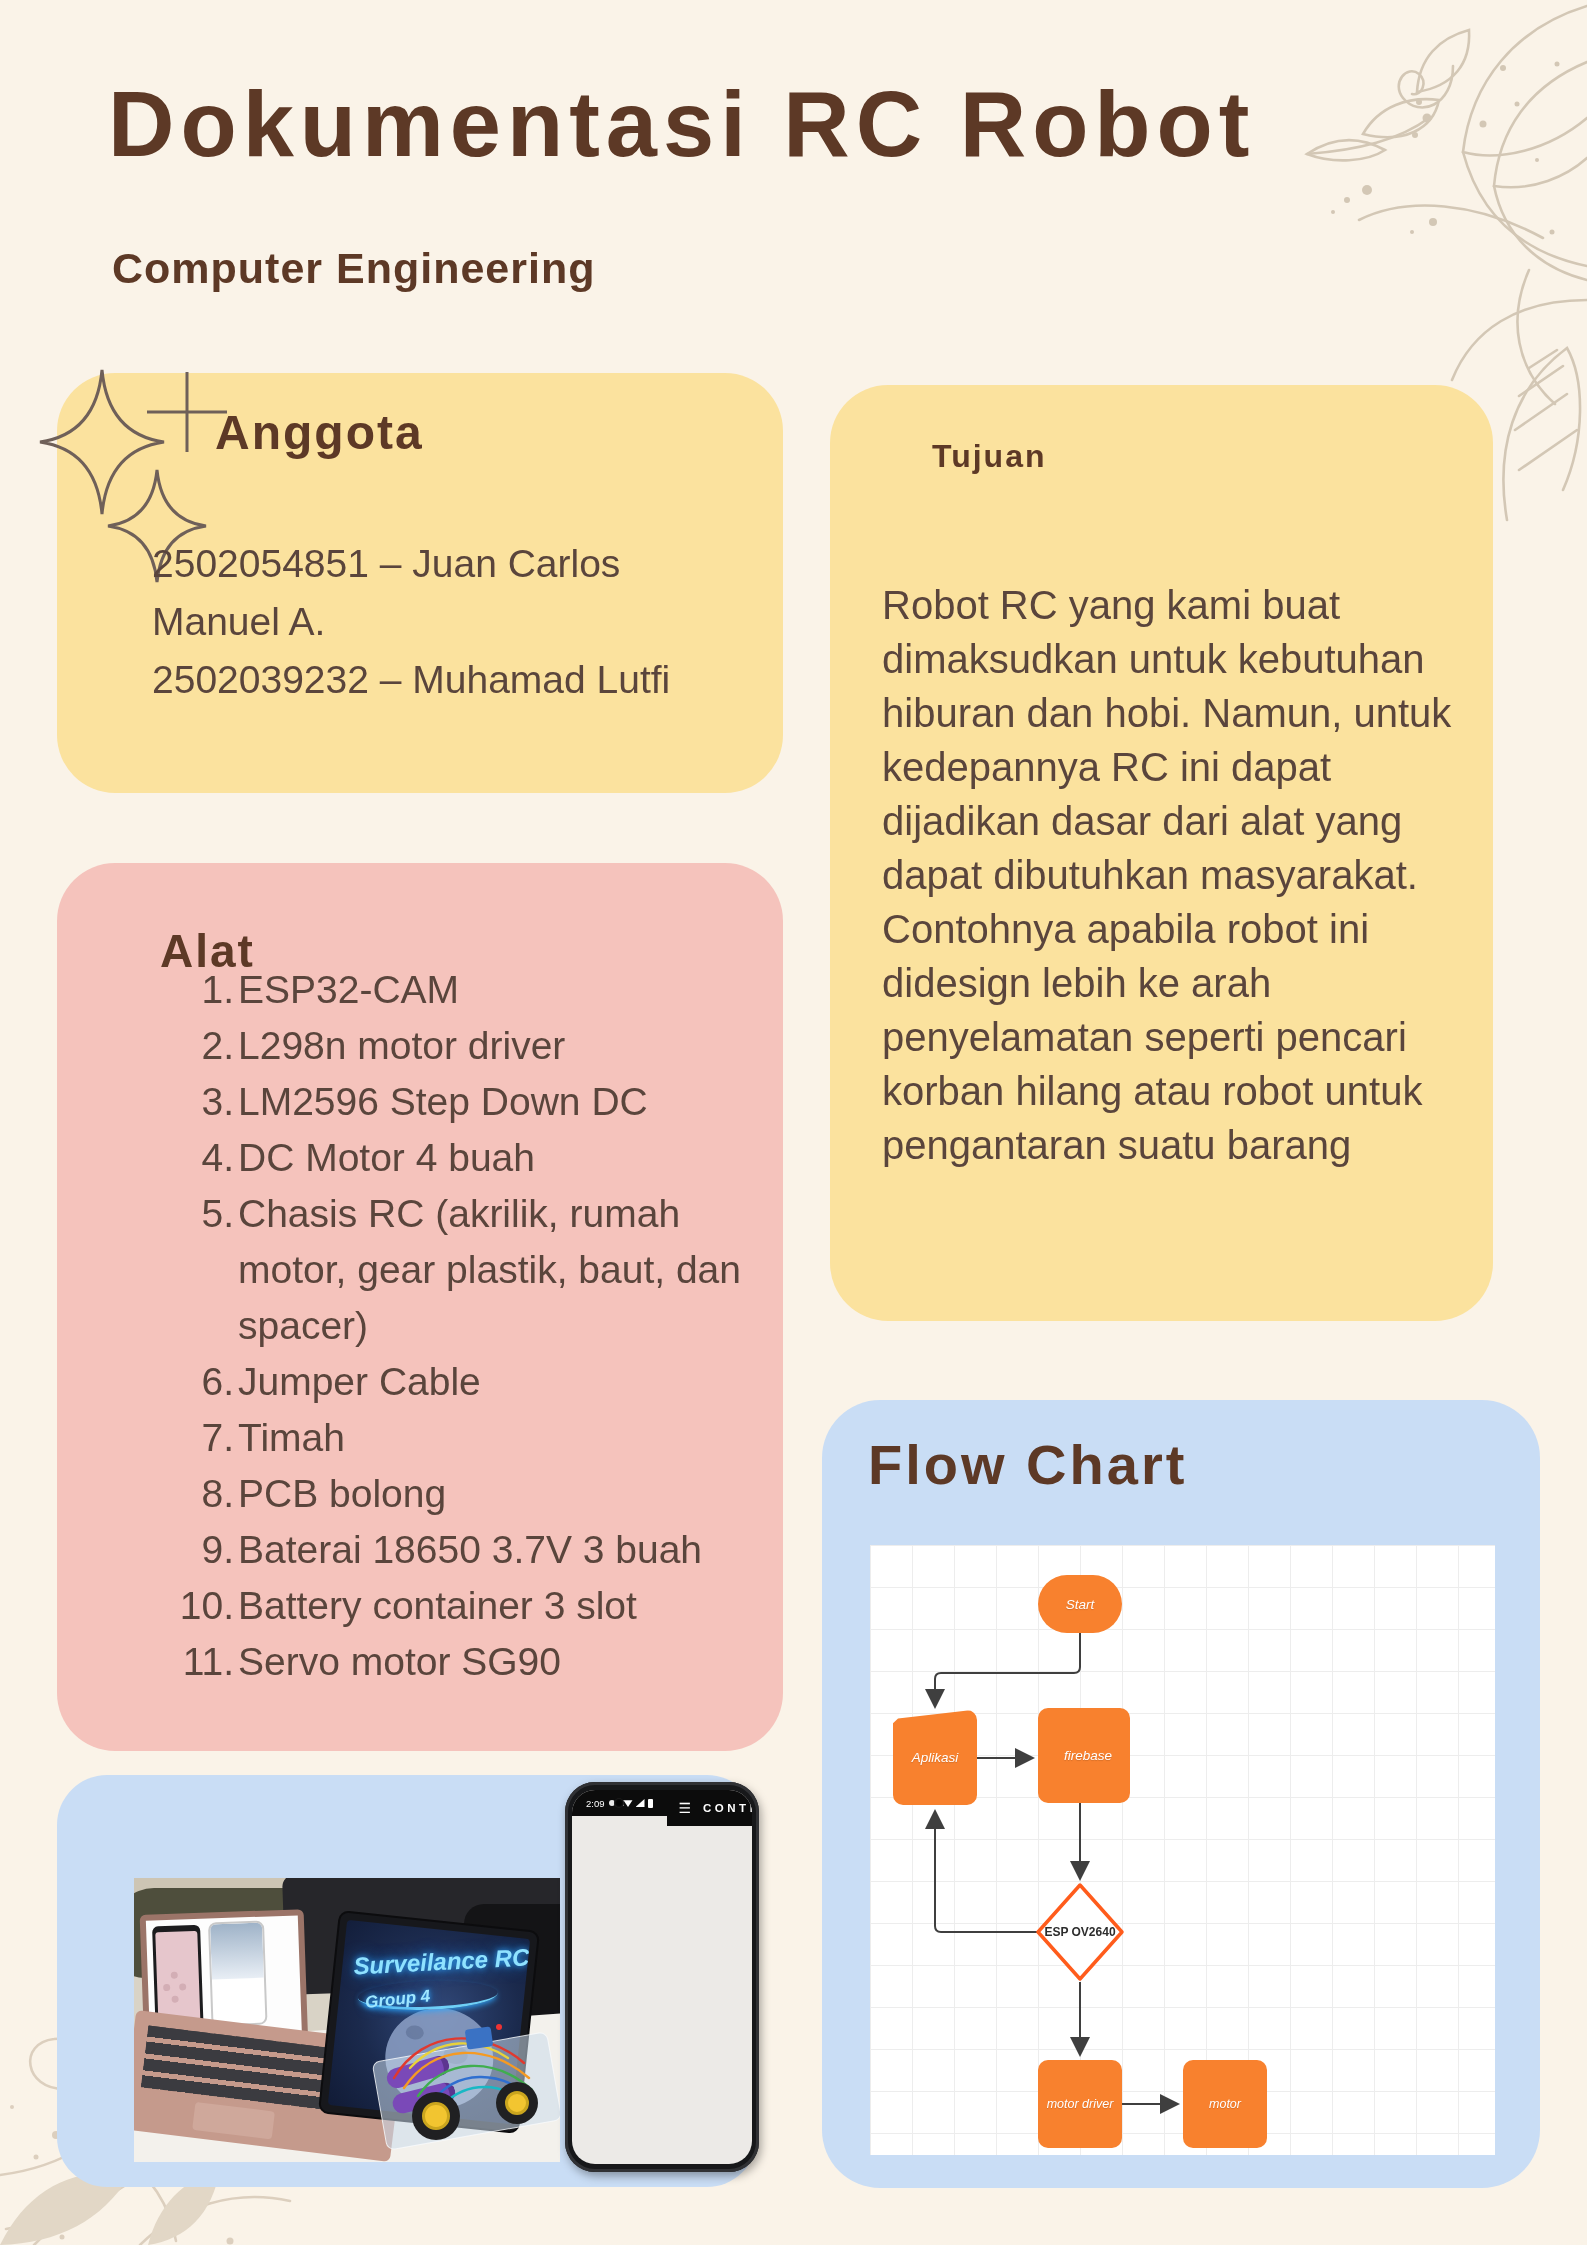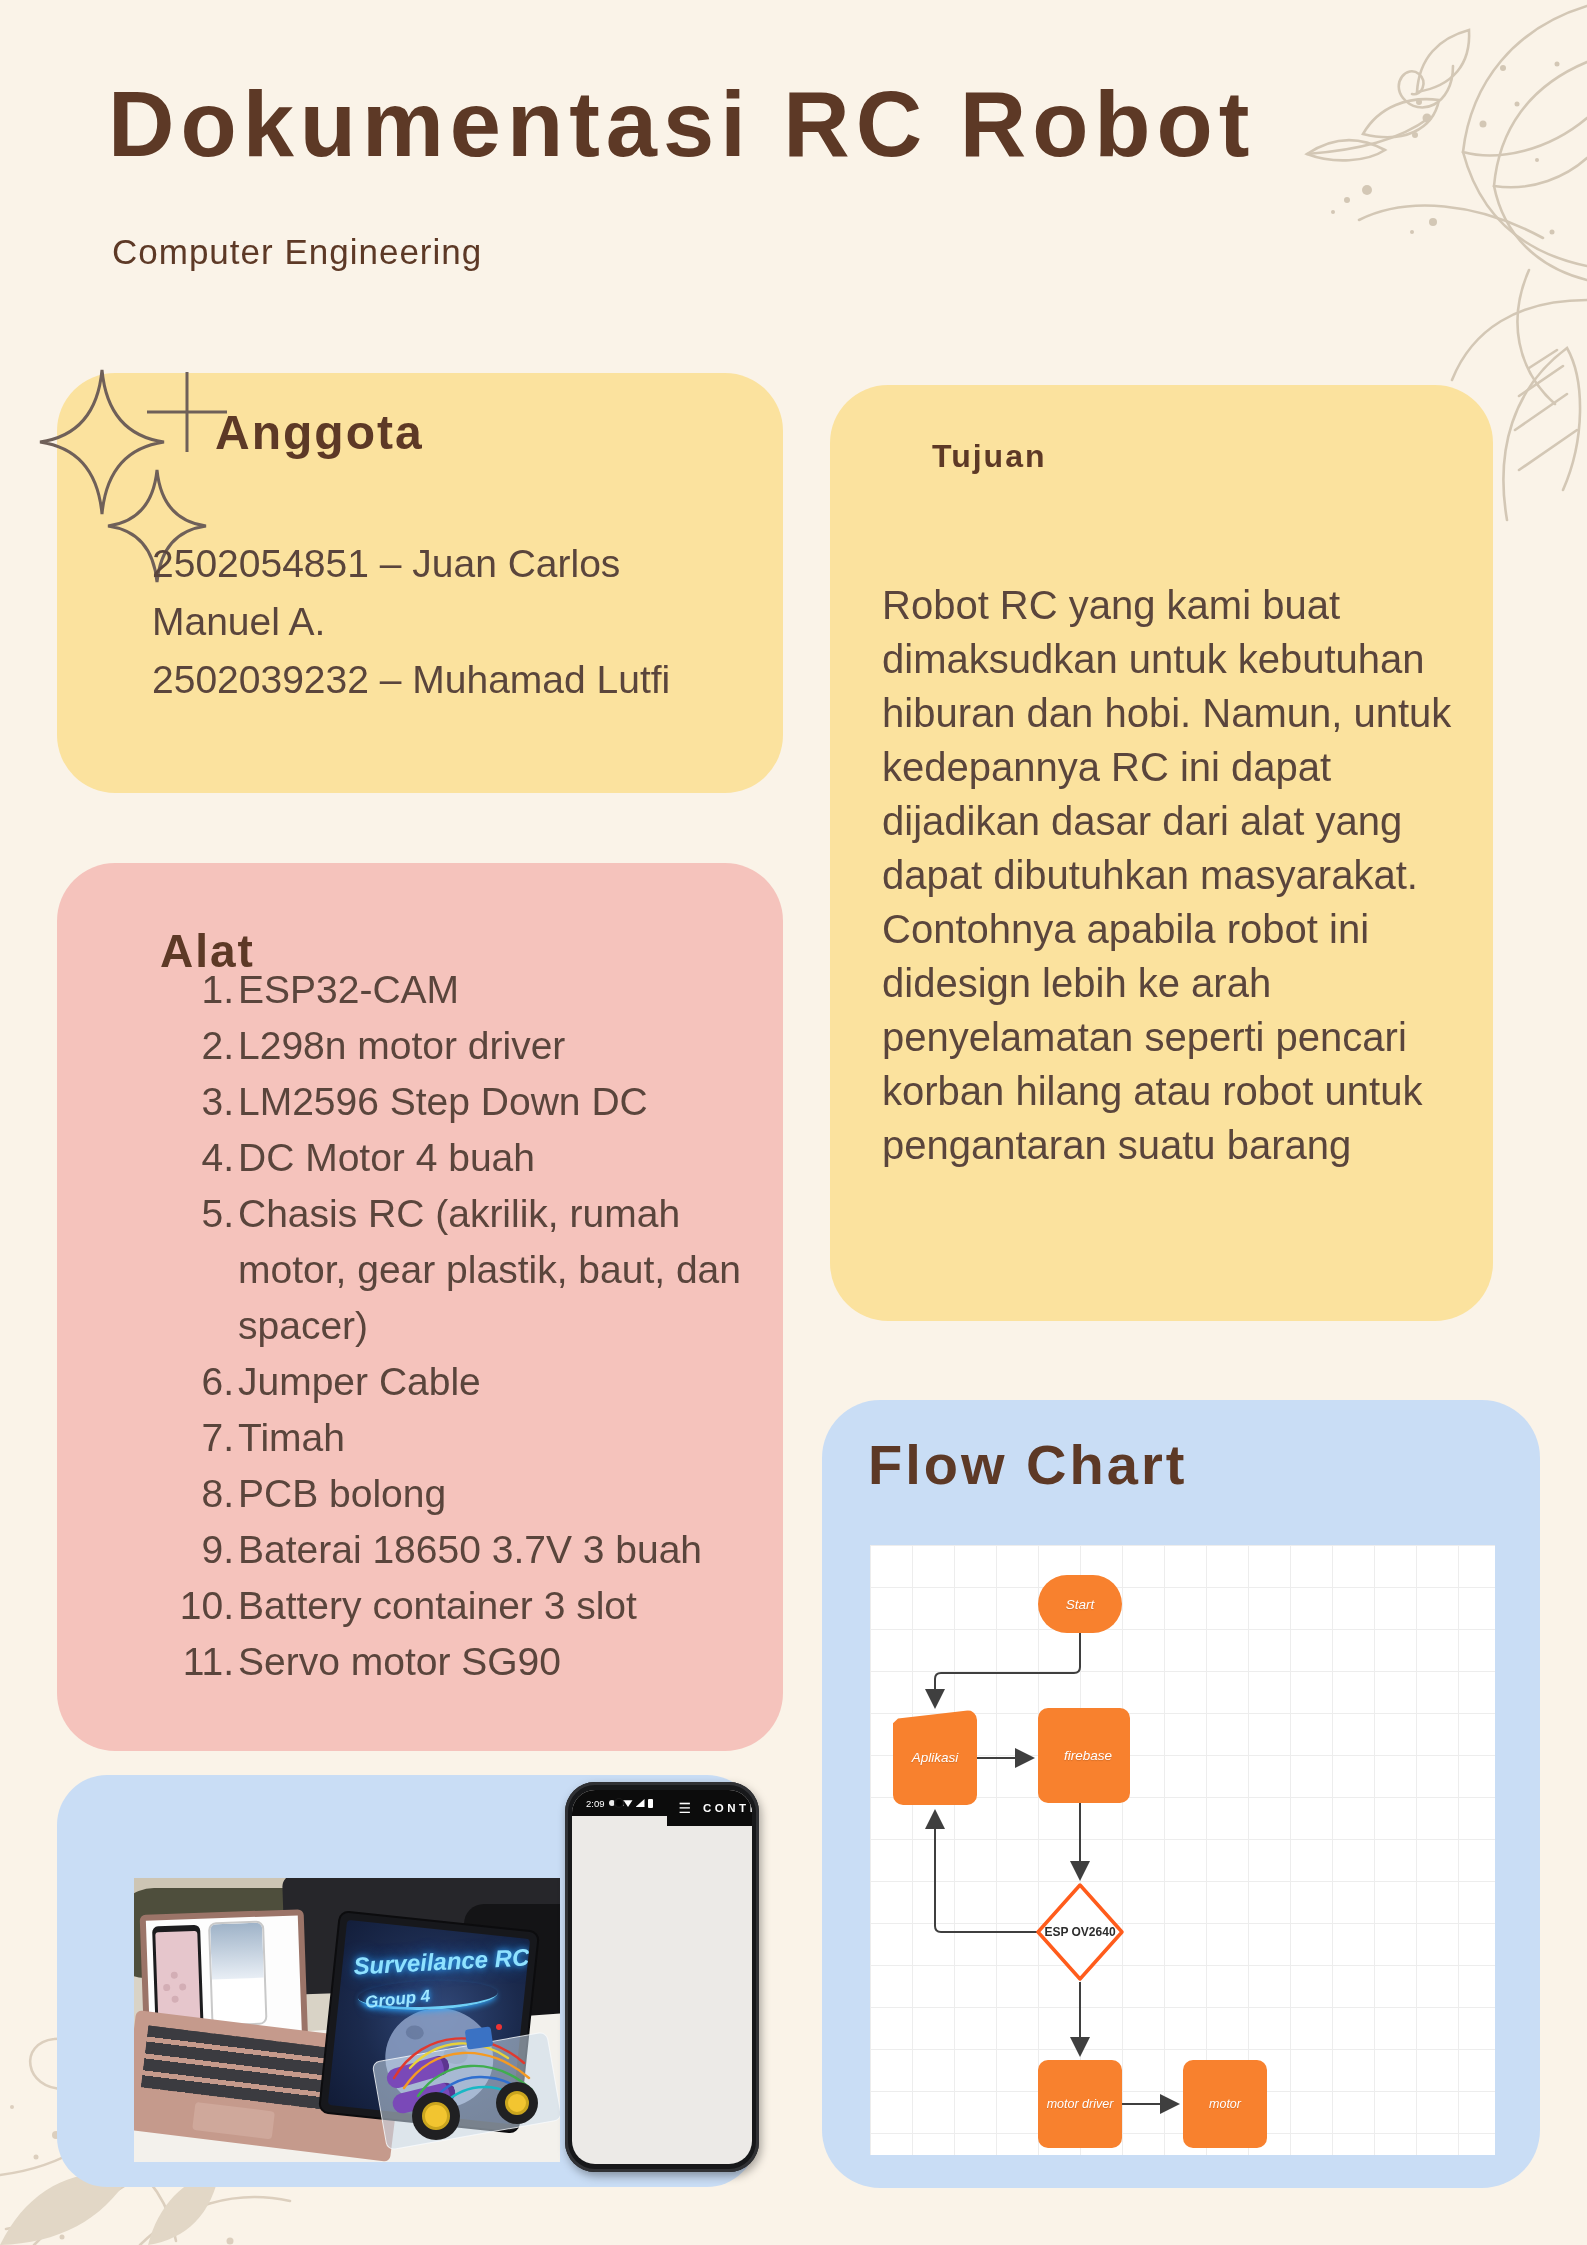--- a/index.html
+++ b/index.html
@@ -6,21 +6,21 @@
   .poster{position:relative;width:1587px;height:2245px;background:#faf3e8;overflow:hidden;
           font-family:"Liberation Sans", sans-serif;color:#5a453c;}
   .deco{position:absolute;pointer-events:none;}
   .card{position:absolute;border-radius:58px;}
   .c-yellow{background:#fbe29e;}
   .c-pink{background:#f5c3bc;}
   .c-blue{background:#c9ddf5;}
   .h-brown{color:#5d3926;font-weight:bold;letter-spacing:2px;}
   .page-title{position:absolute;left:108px;top:72px;font-size:92px;font-weight:bold;
               letter-spacing:6px;color:#5d3926;}
-  .page-subtitle{position:absolute;left:112px;top:232px;font-size:35px;font-weight:normal;
+  .page-subtitle{position:absolute;left:112px;top:244px;font-size:43px;font-weight:bold;
                  letter-spacing:1px;color:#5d3926;}
   
   .members-heading{position:absolute;left:215px;top:405px;font-size:48px;}
   .members-list{position:absolute;left:152px;top:535px;width:590px;font-size:39px;line-height:58px;}
   
   .purpose-heading{position:absolute;left:932px;top:438px;font-size:32px;}
   .purpose-body{position:absolute;left:882px;top:578px;width:578px;font-size:40px;line-height:54px;}
   
   .tools-heading{position:absolute;left:160px;top:924px;font-size:46px;}
   .tools-list{position:absolute;left:238px;top:962px;width:520px;font-size:39px;line-height:56px;

